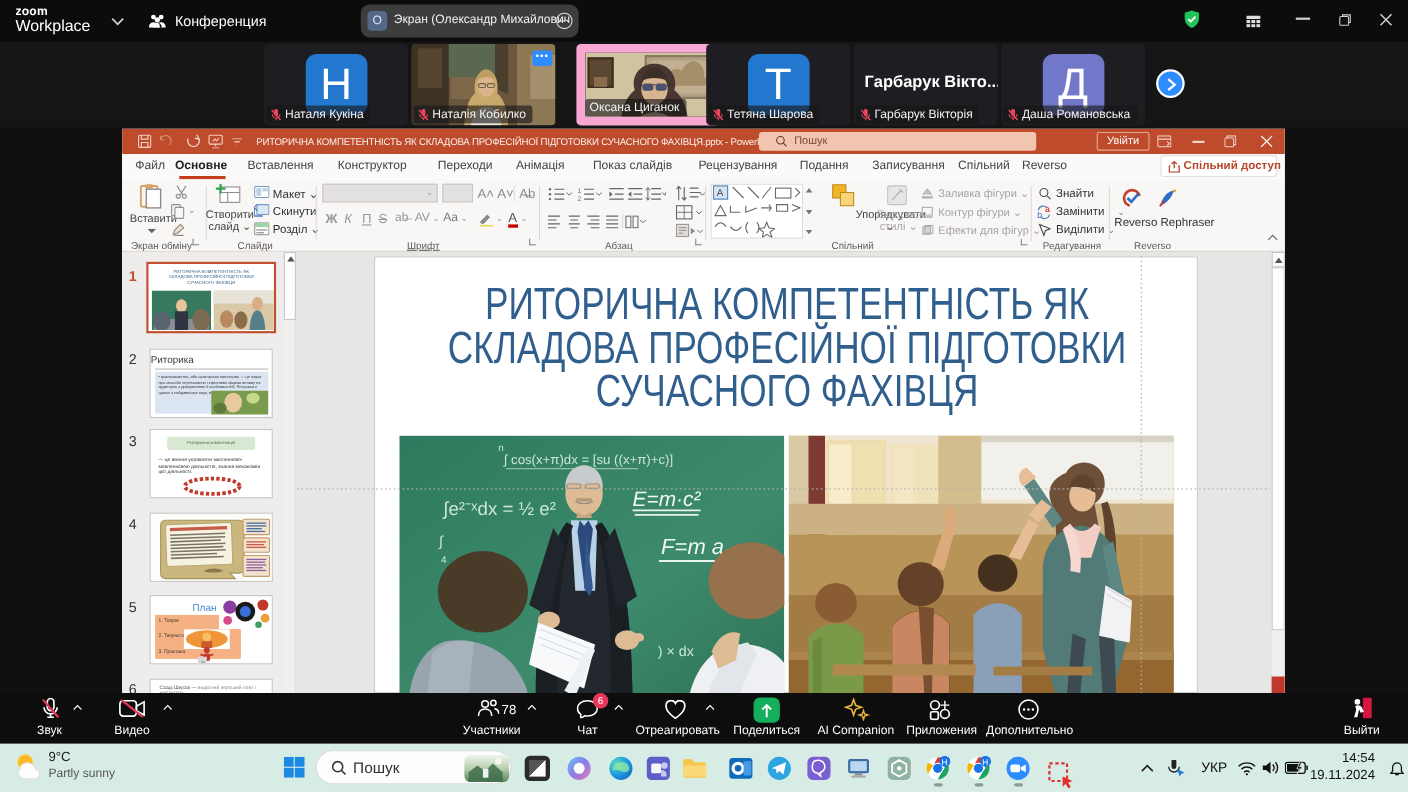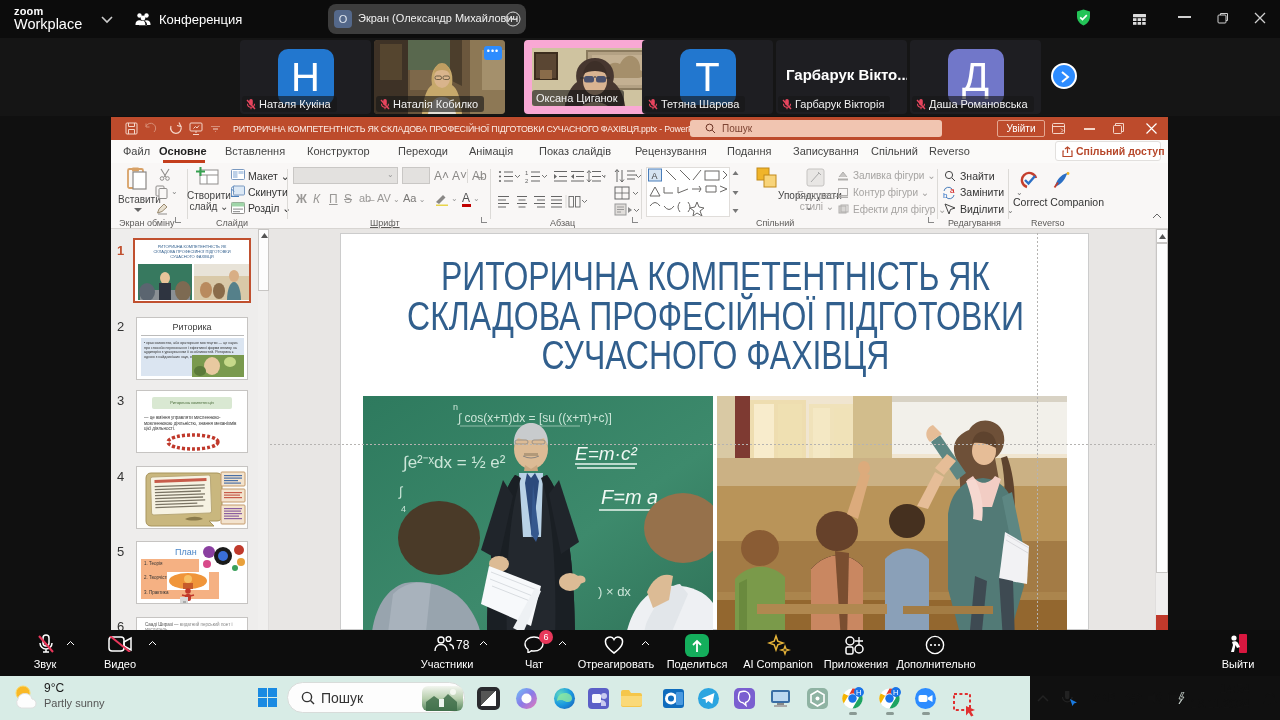--- a/index.html
+++ b/index.html
@@ -18,21 +18,21 @@
 #pribbon{left:0;top:46px;width:1057px;height:66px;background:#f9f7f6;border-bottom:1px solid #d8d5d2;}
 #pcontent{left:0;top:112px;width:1057px;height:401px;background:#e8e6e4;}
 #panel{left:0;top:0;width:147px;height:401px;background:#eeedec;}
 .thumb{position:absolute;left:25px;width:112px;height:63px;background:#fff;border:1px solid #c6c4c2;overflow:hidden;}
 .tnum{position:absolute;left:6px;width:16px;font-size:13px;color:#333;}
 #slide{left:229px;top:4px;width:749px;height:397px;background:#fff;border:1px solid #ccc;}
 
 #ztoolbar{left:0;top:630px;width:1280px;height:46px;background:#0d0d0d;}
 .zbtn{position:absolute;top:2px;height:42px;color:#fff;font-size:11px;text-align:center;}
 
-#taskbar{left:0;top:676px;width:1030px;height:44px;background:#d8ece6;}
+#taskbar{left:0;top:676px;width:1280px;height:44px;background:#d8ece6;}
 .ticon{position:absolute;top:11px;width:23px;height:23px;border-radius:5px;}
 </style></head>
 <body>
 <div id="stage">
   <div class="abs" id="topbar">
     <div class="abs" style="left:14px;top:5px;font-size:11px;font-weight:700;letter-spacing:.2px;">zoom</div>
     <div class="abs" style="left:14px;top:16px;font-size:14.5px;font-weight:400;">Workplace</div>
     <svg class="abs" style="left:100px;top:15px;" width="14" height="10" viewBox="0 0 14 10">
         <path d="M2 2l5 5 5-5" stroke="#ccc" stroke-width="1.6" fill="none"></path>
       </svg>
@@ -449,21 +449,21 @@
 
       <svg class="abs" style="left:909px;top:8px;" width="18" height="18" viewBox="0 0 18 18">
           <path d="M16 7A7.2 7.2 0 107 16" fill="none" stroke="#c43e2c" stroke-width="2.4"></path>
           <path d="M5 9l3.5 3.5L15 5" fill="none" stroke="#2c6fc4" stroke-width="2.4"></path>
         </svg>
       <svg class="abs" style="left:941px;top:7px;" width="20" height="20" viewBox="0 0 20 20">
           <path d="M3 17c5-2 10-7 11.5-12l1.7-2.5-4.2 1.7C8 6 4 11 3 17z" fill="#2c6fc4"></path>
           <path d="M2.5 17.5l3.5-5" stroke="#c43e2c" stroke-width="1.8" fill="none"></path>
           <circle cx="16" cy="3.5" r="1.4" fill="#f0b429"></circle>
         </svg>
-      <div class="abs" style="left:902px;top:33px;font-size:10.5px;color:#333;">Correct Companion</div>
+      <div class="abs" style="left:902px;top:33px;font-size:10.5px;color:#333;">Reverso Rephraser</div>
       <div class="abs" style="left:920px;top:55px;font-size:9px;color:#5e5c5a;">Reverso</div>
       <svg class="abs" style="left:1041px;top:50px;" width="10" height="6" viewBox="0 0 10 6">
           <path d="M1 5l4-4 4 4" stroke="#666" fill="none"></path>
         </svg>
     </div>
     <div class="abs" id="pcontent">
       <div class="abs" id="panel">
         <div class="tnum" style="top:14px;color:#c0502f;font-weight:700;">1</div>
         <div class="thumb" style="top:9px;left:22px;width:118px;height:65px;border:2px solid #c0502f;">
           <div class="abs" style="left:14px;top:4px;width:86px;font-size:4px;line-height:5px;color:#2f5d8c;text-align:center;">РИТОРИЧНА КОМПЕТЕНТНІСТЬ ЯК СКЛАДОВА ПРОФЕСІЙНОЇ ПІДГОТОВКИ СУЧАСНОГО ФАХІВЦЯ</div>
@@ -479,21 +479,21 @@
               <rect width="55" height="36" fill="#d9c9a8"></rect>
               <rect x="0" y="0" width="55" height="12" fill="#e8e3d8"></rect>
               <ellipse cx="40" cy="12" rx="5" ry="6" fill="#d8ae85"></ellipse>
               <path d="M33 36c0-10 3-18 7-18s7 8 7 18z" fill="#55808a"></path>
               <ellipse cx="12" cy="26" rx="6" ry="8" fill="#b98a5e"></ellipse>
               <ellipse cx="25" cy="27" rx="6" ry="8" fill="#8a6c4a"></ellipse>
             </svg>
         </div>
         <div class="tnum" style="top:90px;">2</div>
         <div class="thumb" style="top:88px;">
-          <div class="abs" style="left:0;top:4px;width:110px;text-align:center;font-size:9px;color:#3a3a3a;">Риторика</div>
+          <div class="abs" style="left:0;top:4px;width:110px;text-align:left;font-size:9px;color:#3a3a3a;">Риторика</div>
           <div class="abs" style="left:4px;top:17px;width:103px;height:1px;background:#bbb;"></div>
           <div class="abs" style="left:4px;top:20px;width:103px;height:38px;background:#dbe5f1;"></div>
           <div class="abs" style="left:7px;top:23px;width:97px;font-size:3.6px;line-height:4.6px;color:#333;">• красномовство, або ораторське мистецтво — це наука про способи переконання і ефективні форми впливу на аудиторію з урахуванням її особливостей. Риторика є одною з найдавніших наук, вона виникла у Давній Греції.</div>
           <svg class="abs" style="left:55px;top:37px;" width="52" height="22" viewBox="0 0 52 22" preserveAspectRatio="none">
               <rect width="52" height="22" fill="#7a9a4e"></rect>
               <ellipse cx="20" cy="11" rx="8" ry="9" fill="#e8c9a0"></ellipse>
               <ellipse cx="38" cy="7" rx="6" ry="5" fill="#c7d98a"></ellipse>
               <ellipse cx="8" cy="16" rx="6" ry="5" fill="#5b7a3a"></ellipse>
             </svg>
         </div>

